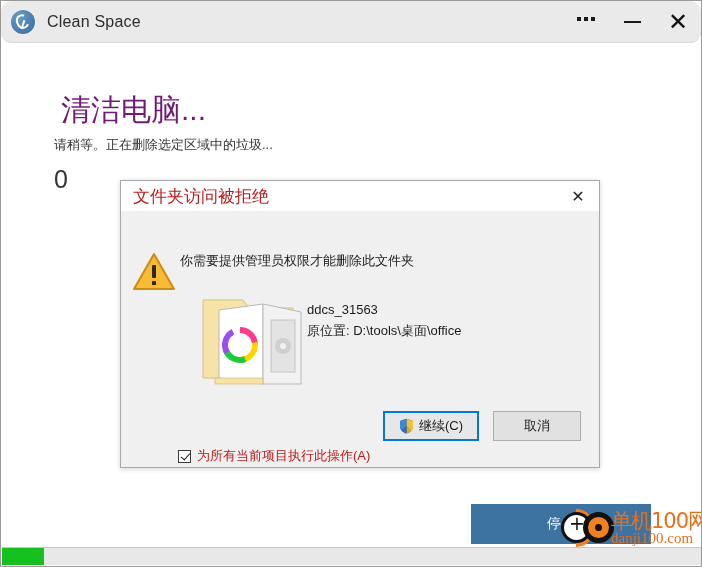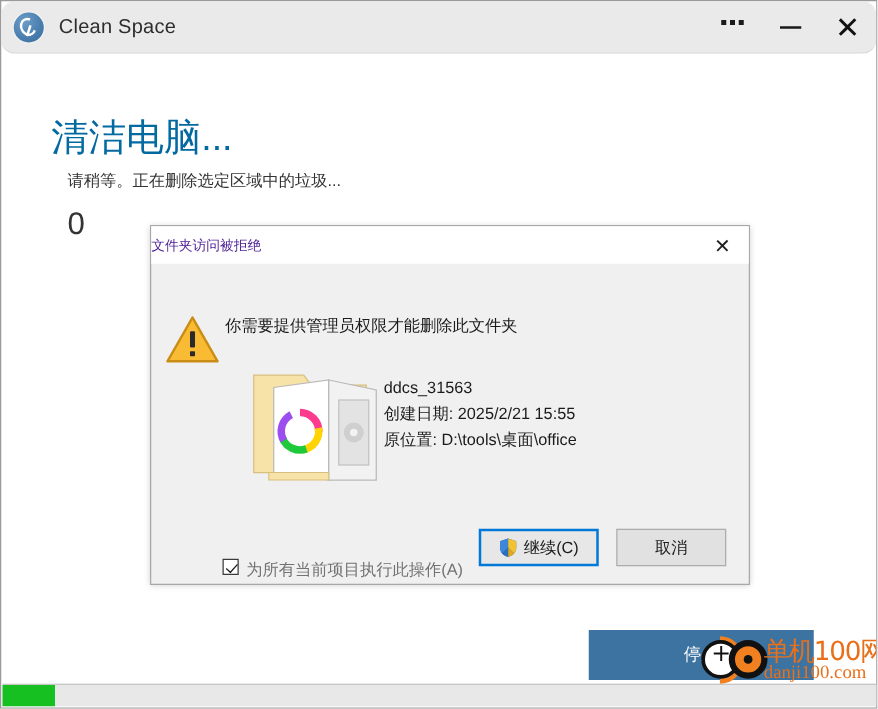--- a/index.html
+++ b/index.html
@@ -102,23 +102,23 @@
     font-weight: 300;
     line-height: 1;
     color: #111;
     font-family: "DejaVu Sans", sans-serif;
   }
 
   
   .content { position: absolute; left: 0; top: 42px; width: 100%; }
   .headline {
     position: absolute;
-    left: 40px; top: 47px;
+    left: 60px; top: 47px;
     font-size: 30px;
-    color: #0369a1;
+    color: #701a75;
     font-weight: 400;
     white-space: nowrap;
   }
   .subline {
     position: absolute;
     left: 53px; top: 93px;
     font-size: 13px;
     color: #333;
     white-space: nowrap;
   }
@@ -245,22 +245,23 @@
     box-sizing: border-box;
   }
   .dlg-header {
     height: 30px;
     background: #ffffff;
     display: flex;
     align-items: center;
     position: relative;
   }
   .dlg-title {
-    font-size: 11px;
-    color: #4c1d95;
+    margin-left: 12px;
+    font-size: 17px;
+    color: #b91c1c;
   }
   .dlg-close {
     margin-left: auto;
     width: 42px; height: 30px;
     display: flex;
     align-items: center;
     justify-content: center;
     font-size: 16px;
     color: #222;
     font-family: "DejaVu Sans", sans-serif;
@@ -302,21 +303,20 @@
 
   .dlg-buttons {
     position: absolute;
     left: 0; top: 200px;
     width: 100%;
     display: flex;
     justify-content: flex-end;
     padding-right: 18px;
     box-sizing: border-box;
     gap: 14px;
-    margin-top: 12px;
   }
   .dlg-btn {
     min-width: 88px;
     height: 30px;
     padding: 0 10px;
     background: #e1e1e1;
     border: 1px solid #adadad;
     font-size: 13px;
     font-family: inherit;
     color: #1b1b1b;
@@ -333,22 +333,23 @@
   }
   .shield {
     width: 15px; height: 16px;
     margin-right: 5px;
     flex: none;
   }
   .dlg-check-row {
     position: absolute;
     left: 57px; top: 236px;
     display: flex;
+    align-items: center;
     font-size: 13px;
-    color: #737373;
+    color: #b91c1c;
     white-space: nowrap;
     cursor: pointer;
   }
   .checkbox {
     width: 13px; height: 13px;
     border: 1px solid #3a3a3a;
     background: #ffffff;
     margin-right: 6px;
     position: relative;
     flex: none;
@@ -437,21 +438,20 @@
             <circle cx="17" cy="17" r="15" fill="none" stroke="#1fc93c" stroke-width="6" stroke-dasharray="24 70" transform="rotate(70 17 17)"></circle>
             <circle cx="17" cy="17" r="15" fill="none" stroke="#9b4df0" stroke-width="6" stroke-dasharray="24 70" transform="rotate(150 17 17)"></circle>
             <circle cx="17" cy="17" r="7" fill="#ffffff"></circle>
           </g>
           <rect x="18" y="92" width="48" height="6" fill="#f7e2a8" stroke="#d8bf7e" stroke-width="0.8"></rect>
         </svg>
       </div>
 
       <div class="file-info">
         <div>ddcs_31563</div>
-        <div>创建日期: 2025/2/21 15:55</div>
         <div>原位置: D:\tools\桌面\office</div>
       </div>
 
       <div class="dlg-buttons">
         <div class="dlg-btn primary">
           <span class="shield">
             <svg width="15" height="16" viewBox="0 0 15 16">
               <path d="M7.5 0.8 L14 3 L14 8.2 C14 12 10.9 14.6 7.5 15.4 C4.1 14.6 1 12 1 8.2 L1 3 Z" fill="#1f5fa8"></path>
               <path d="M7.5 0.8 L14 3 L14 8.2 C14 10 13.3 11.5 12.3 12.7 L7.5 8 Z" fill="#f2c230"></path>
               <path d="M1 3 L7.5 0.8 L7.5 8 L2.6 12.7 C1.7 11.5 1 10 1 8.2 Z" fill="#3d86d8"></path>

